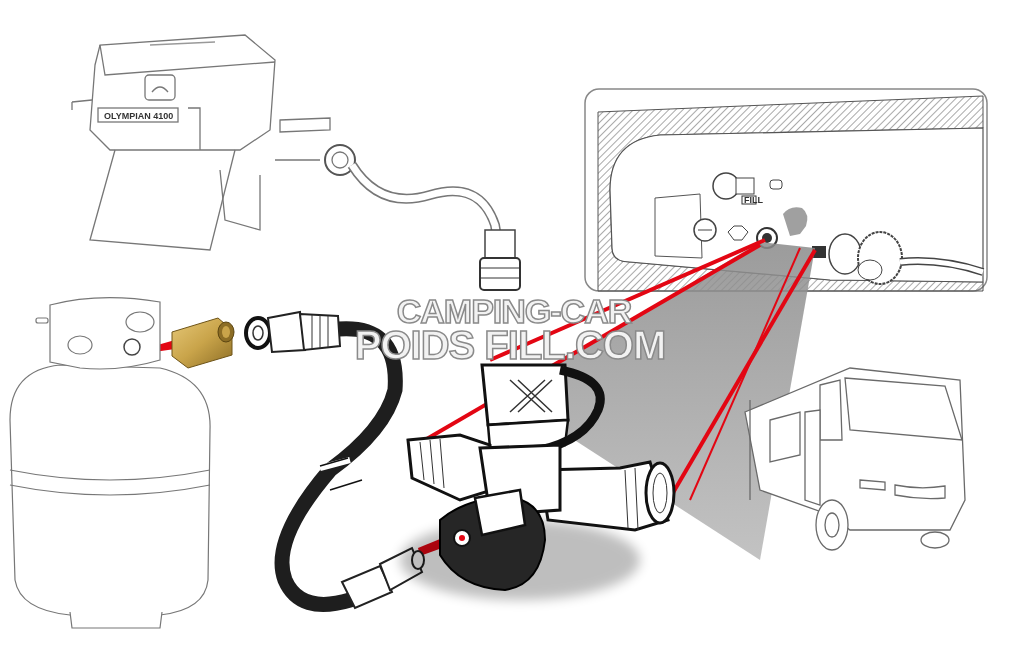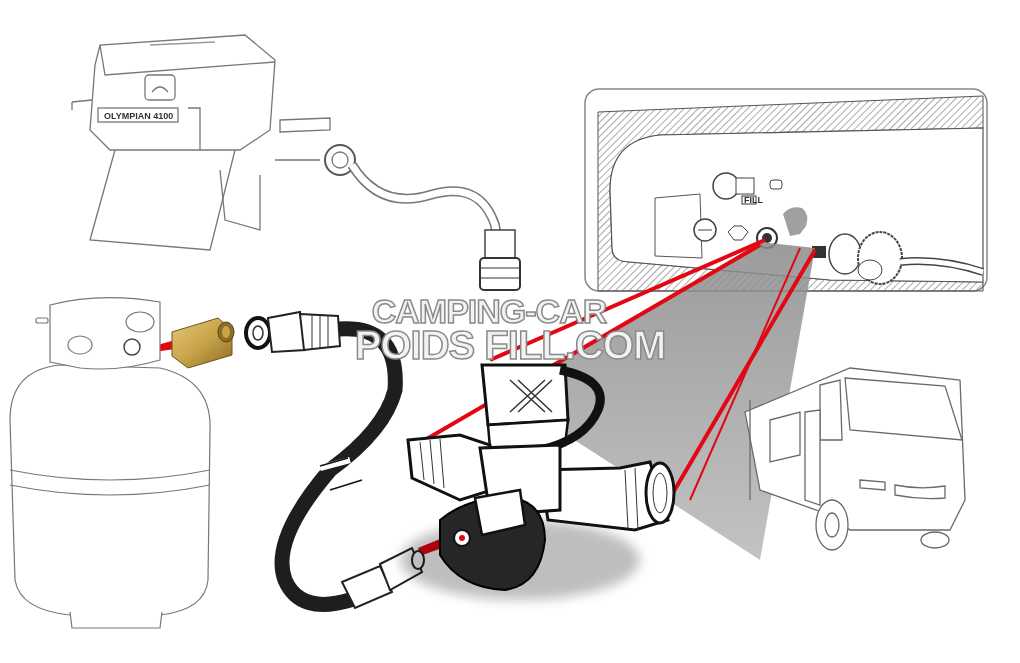--- a/index.html
+++ b/index.html
@@ -4,21 +4,21 @@
 <style>
   html, body { margin: 0; padding: 0; background: #ffffff; }
   body { width: 1020px; height: 663px; position: relative; overflow: hidden;
          font-family: "Liberation Sans", sans-serif; }
   #scene { position: absolute; left: 0; top: 0; width: 1020px; height: 663px; }
   .watermark {
     position: absolute; left: 0; top: 0; width: 1020px; pointer-events: none;
     font-family: "Liberation Sans", sans-serif; font-weight: bold; color: #f2f2f2;
     -webkit-text-stroke: 1.5px #8a8a8a; text-align: center; letter-spacing: -1px;
   }
-  .wm1 { top: 292px; left: 324px; width: 330px; font-size: 34px; }
+  .wm1 { top: 292px; left: 349px; width: 330px; font-size: 34px; }
   .wm2 { top: 323px; left: 310px; width: 400px; font-size: 40px; }
   .lbl { font-family: "Liberation Sans", sans-serif; font-size: 9px; fill: #333; font-weight: bold; }
 </style>
 </head>
 <body>
 
 <svg id="scene" viewBox="0 0 1020 663" xmlns="http://www.w3.org/2000/svg">
   <defs>
     <pattern id="hatch" width="5" height="5" patternUnits="userSpaceOnUse" patternTransform="rotate(45)">
       <line x1="0" y1="0" x2="0" y2="5" stroke="#6f6f6f" stroke-width="1.2"></line>

